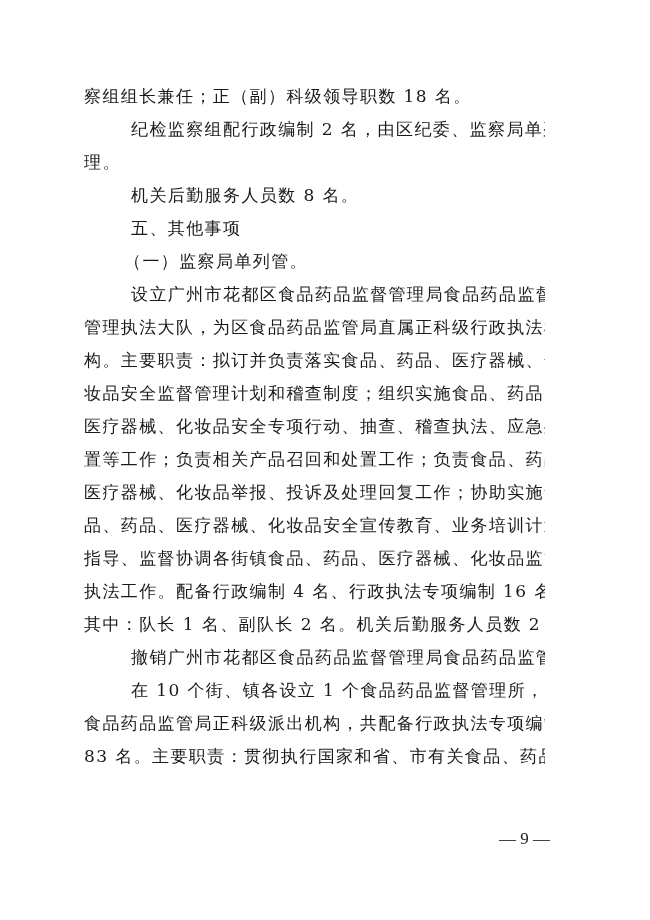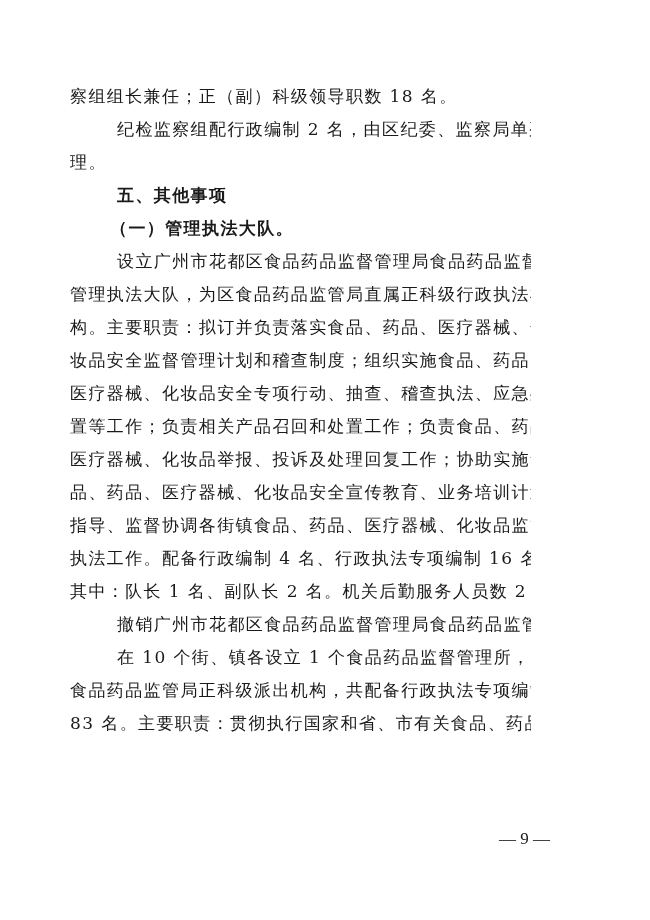--- a/index.html
+++ b/index.html
@@ -2,45 +2,46 @@
 <html><head>
 <meta charset="utf-8">
 <style>
   html, body { margin: 0; padding: 0; }
   body {
     width: 650px; height: 920px; background: #ffffff;
     position: relative; overflow: hidden;
     font-family: "DejaVu Serif", "Liberation Serif", serif;
     color: #1a1a1a;
   }
-  .page { position: absolute; left: 70px; top: 80px; width: 461px; }
+  .page { position: absolute; left: 84px; top: 80px; width: 461px; }
   .line {
     height: 33px; line-height: 33px; font-size: 17px;
     letter-spacing: 1.4px; white-space: nowrap; overflow: hidden;
     text-align: justify; text-align-last: justify;
   }
   .line.last { text-align-last: left; }
   .line.indent { padding-left: 47px; }
-  .line.bold { font-weight: bold; font-family: "DejaVu Sans", "Liberation Sans", sans-serif; }
+  .line.bold { font-weight: normal; font-family: "DejaVu Sans", "Liberation Sans", sans-serif; }
   .line.h1 { padding-left: 47px; }
   .line.h2 { padding-left: 40px; }
   .pagenum {
     position: absolute; left: 497px; top: 829px; width: 55px;
     font-size: 17px; font-family: "Liberation Serif", serif; text-align: center;
   }
 </style>
 </head>
 <body>
 
 <div class="page">
   <div class="line last">察组组长兼任；正（副）科级领导职数 18 名。</div>
   <div class="line indent">纪检监察组配行政编制 2 名，由区纪委、监察局单列管</div>
   <div class="line last">理。</div>
+  <div class="line indent last">机关后勤服务人员数 8 名。</div>
   <div class="line bold h1 last">五、其他事项</div>
-  <div class="line bold h2 last">（一）管理执法大队。</div>
+  <div class="line bold h2 last">（一）监察局单列管。</div>
   <div class="line indent">设立广州市花都区食品药品监督管理局食品药品监督</div>
   <div class="line">管理执法大队，为区食品药品监管局直属正科级行政执法机</div>
   <div class="line">构。主要职责：拟订并负责落实食品、药品、医疗器械、化</div>
   <div class="line">妆品安全监督管理计划和稽查制度；组织实施食品、药品、</div>
   <div class="line">医疗器械、化妆品安全专项行动、抽查、稽查执法、应急处</div>
   <div class="line">置等工作；负责相关产品召回和处置工作；负责食品、药品、</div>
   <div class="line">医疗器械、化妆品举报、投诉及处理回复工作；协助实施食</div>
   <div class="line">品、药品、医疗器械、化妆品安全宣传教育、业务培训计划；</div>
   <div class="line">指导、监督协调各街镇食品、药品、医疗器械、化妆品监管</div>
   <div class="line">执法工作。配备行政编制 4 名、行政执法专项编制 16 名，</div>

